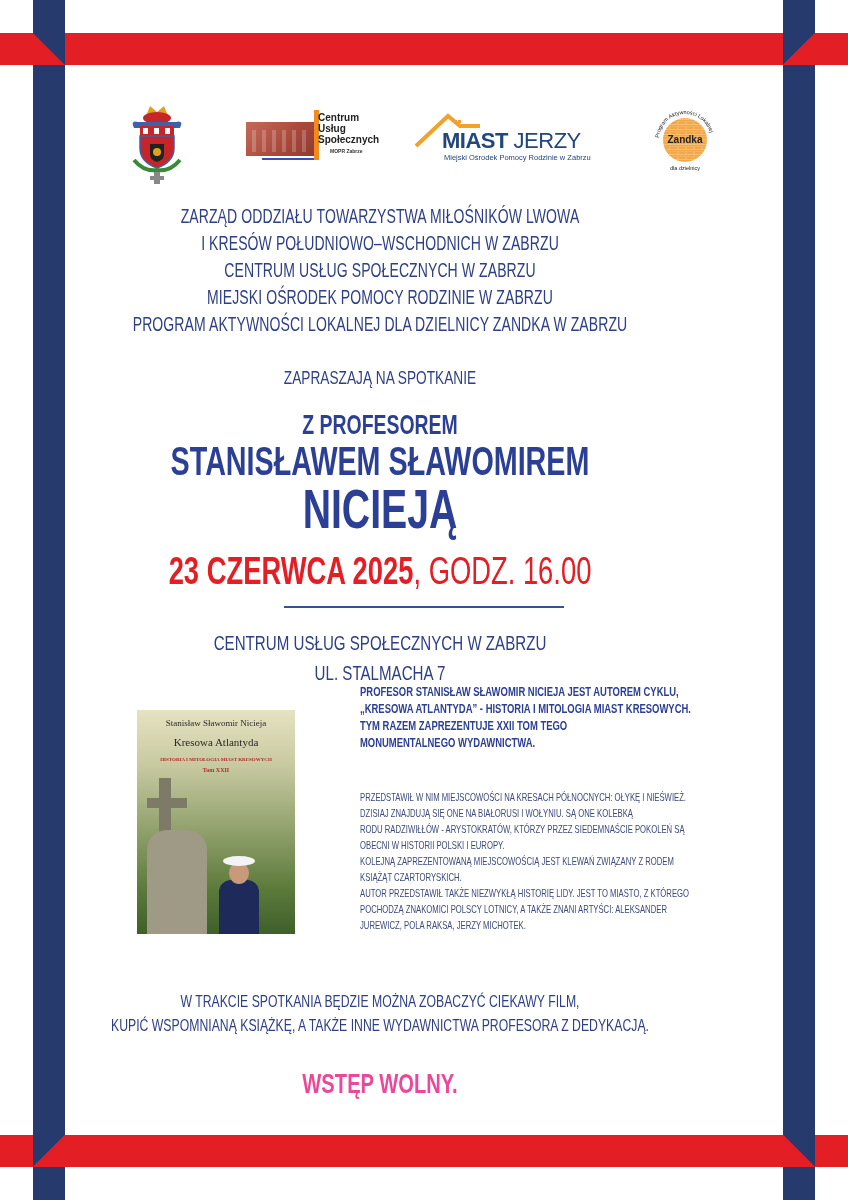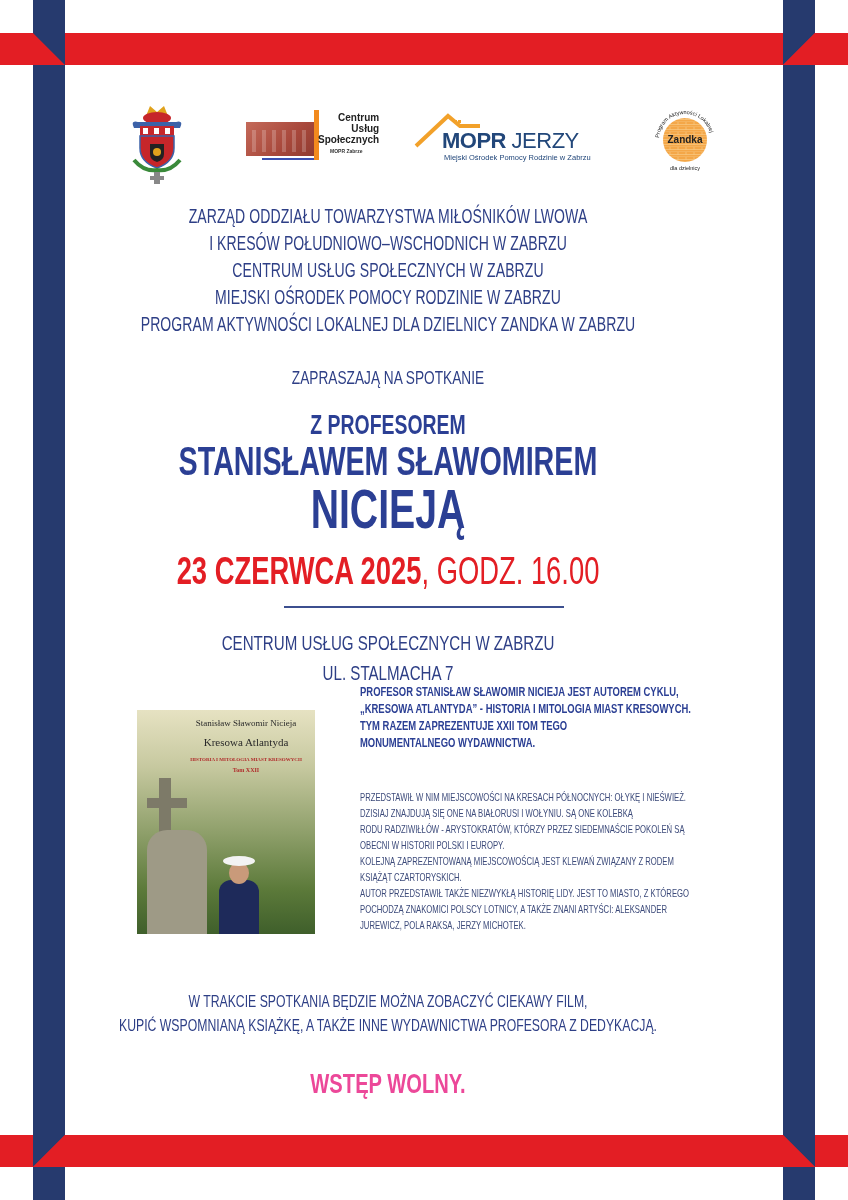--- a/index.html
+++ b/index.html
@@ -19,50 +19,50 @@
   .logo { position:absolute; }
   .crest { left:128px; top:98px; width:58px; height:86px; }
   .cus { left:246px; top:110px; width:130px; height:60px; }
   .cus .bld { position:absolute; left:0; top:12px; width:68px; height:34px;
               background:linear-gradient(135deg,#c46a5a 0%,#a8483b 60%,#8f3b31 100%); }
   .cus .bld::before { content:""; position:absolute; left:6px; top:8px; width:56px; height:22px;
               background:repeating-linear-gradient(90deg, rgba(255,255,255,.35) 0 4px, transparent 4px 10px); opacity:.6;}
   .cus .underline { position:absolute; left:16px; top:48px; width:56px; height:2px; background:#3b4fb0; }
   .cus .obar { position:absolute; left:68px; top:0; width:5px; height:50px; background:#f28a1e; }
   .cus .txt { position:absolute; left:72px; top:2px; font-size:10px; line-height:11px; font-weight:bold; color:#222; }
-  .cus .txt span { display:block;text-align:right; }
+  .cus .txt span { display:block; }
   .cus .small { position:absolute; left:84px; top:38px; font-size:5px; font-weight:bold; color:#333; }
   .mopr { left:414px; top:112px; width:190px; height:55px; }
   .mopr .title { position:absolute; left:28px; top:16px; font-size:22px; font-weight:bold; color:#22477a; letter-spacing:-0.5px; white-space:nowrap; }
   .mopr .title .light { font-weight:normal; }
   .mopr .sub { position:absolute; left:30px; top:41px; font-size:7.5px; color:#22477a; white-space:nowrap; }
   .zandka { left:650px; top:102px; width:70px; height:72px; }
 
   
-  .c { position:absolute; left:8px; width:760px; text-align:center; }
+  .c { position:absolute; left:0; width:760px; text-align:center; }
   .org { color:#2e3f86; font-size:19.5px; line-height:27px; letter-spacing:0.1px; }
   .org div { transform:scaleX(0.72); white-space:nowrap; }
   .invite { top:367px; color:#2e3f86; font-size:19px; }
   .invite div, .venue div { transform:scaleX(0.72); white-space:nowrap; }
   .prof1 { top:410px; color:#2b3f94; font-size:27px; font-weight:bold; }
   .prof1 div { transform:scaleX(0.72); }
   .prof2 { top:438px; color:#2b3f94; font-size:41px; font-weight:bold; }
   .prof2 div { transform:scaleX(0.70); white-space:nowrap; }
   .prof3 { top:476px; color:#2b3f94; font-size:56px; font-weight:bold; }
   .prof3 div { transform:scaleX(0.70); }
   .date { top:550px; font-size:38px; }
   .date div { transform:scaleX(0.72); white-space:nowrap; }
   .date .red { color:#e31e24; font-weight:bold; }
   .date .time { color:#e31e24; font-weight:normal; }
   .divider { position:absolute; left:284px; top:606px; width:280px; height:2px; background:#3c4f8f; }
   .venue { top:628px; color:#2e3f86; font-size:21px; line-height:30px; }
 
   
   .book { position:absolute; left:137px; top:710px; width:158px; height:224px;
-          background:linear-gradient(180deg,#e6e2c2 0%,#c7c9a0 25%,#8e9f6a 55%,#5c7a3a 80%,#3f5f2b 100%); overflow:hidden;padding-left:20px; }
+          background:linear-gradient(180deg,#e6e2c2 0%,#c7c9a0 25%,#8e9f6a 55%,#5c7a3a 80%,#3f5f2b 100%); overflow:hidden; }
   .book .author { position:absolute; top:8px; width:100%; text-align:center; font-family:"Liberation Serif", serif; font-size:9px; color:#2a2a2a; }
   .book .btitle { position:absolute; top:26px; width:100%; text-align:center; font-family:"Liberation Serif", serif; font-size:11px; color:#2a2a2a; }
   .book .bsub { position:absolute; top:47px; width:100%; text-align:center; font-family:"Liberation Serif", serif; font-size:5px; color:#b02a2a; font-weight:bold; }
   .book .tom { position:absolute; top:57px; width:100%; text-align:center; font-family:"Liberation Serif", serif; font-size:6px; color:#b02a2a; font-weight:bold; }
   .book .cross { position:absolute; left:22px; top:68px; width:12px; height:60px; background:#7d7a68; }
   .book .crossbar { position:absolute; left:10px; top:88px; width:40px; height:10px; background:#7d7a68; }
   .book .statue { position:absolute; left:10px; top:120px; width:60px; height:104px; background:#9e9a86; border-radius:20px 20px 0 0; }
   .book .man { position:absolute; left:82px; top:170px; width:40px; height:54px; background:#1e2a5a; border-radius:12px 12px 0 0; }
   .book .face { position:absolute; left:92px; top:152px; width:20px; height:22px; background:#c99a7a; border-radius:50%; }
   .book .hat { position:absolute; left:86px; top:146px; width:32px; height:10px; background:#f3f3f3; border-radius:50%; }
@@ -131,21 +131,21 @@
   </div>
   <div class="small">MOPR Zabrze</div>
 </div>
 
 <div class="logo mopr">
   <svg style="position:absolute;left:0;top:0" width="70" height="40" viewBox="0 0 70 40">
     <polyline points="2,34 34,4 46,14 66,14" fill="none" stroke="#f2a12a" stroke-width="4"></polyline>
     <rect x="40" y="8" width="3" height="3" fill="#f2a12a"></rect>
       <rect x="44" y="8" width="3" height="3" fill="#f2a12a"></rect>
   </svg>
-  <div class="title"><span>MOPR</span><span class="light"> JERZY</span></div>
+  <div class="title"><span>MIAST</span><span class="light"> JERZY</span></div>
   <div class="sub">Miejski Ośrodek Pomocy Rodzinie w Zabrzu</div>
 </div>
 
 <svg class="logo zandka" viewBox="0 0 70 72">
   <defs>
     <pattern id="brick" width="8" height="5" patternUnits="userSpaceOnUse">
       <rect width="8" height="5" fill="#f4a748"></rect>
       <path d="M0,5 H8 M4,0 V2.5 M0,2.5 H8" stroke="#f8d08f" stroke-width="0.6"></path>
     </pattern>
     <path id="arcTop" d="M9,38 A26,26 0 0 1 61,38"></path>

